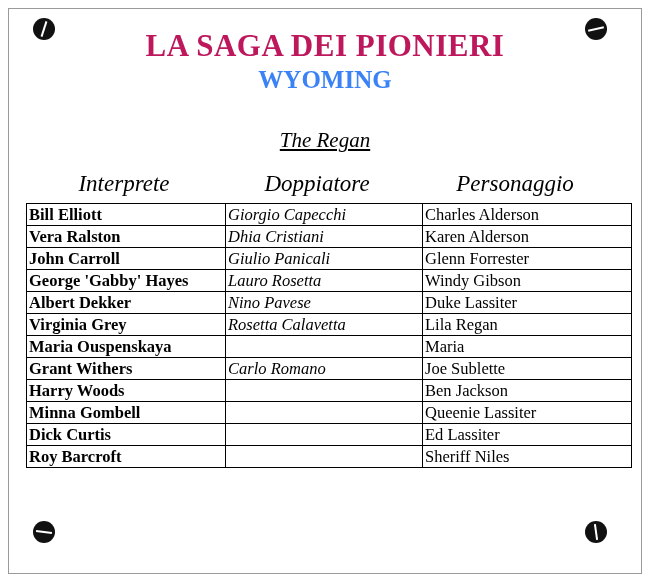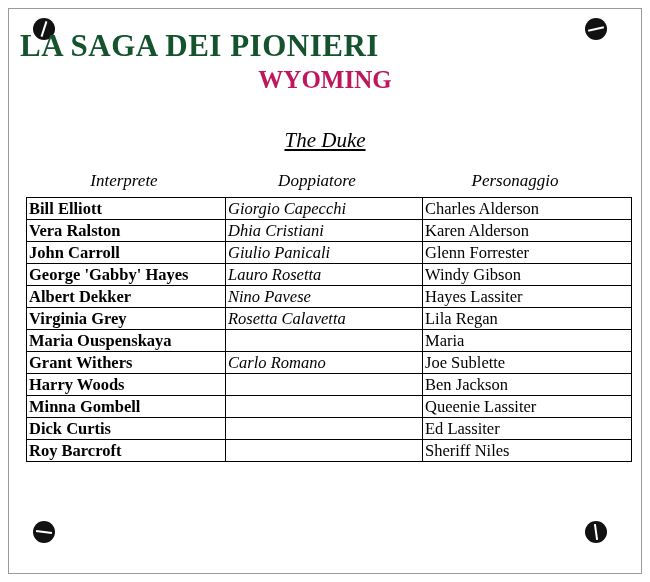--- a/index.html
+++ b/index.html
@@ -51,55 +51,55 @@
   .pin-br { left: 585px; top: 521px; }
   .pin-br .slot { left: 10px; top: 3px; width: 2px; height: 16px; transform: rotate(-8deg); }
 
   .content {
     position: absolute;
     left: 20px;
     top: 28px;
     width: 610px;
   }
   .title {
-    text-align: left;
+    text-align: center;
     font-family: "Liberation Serif", serif;
     font-weight: bold;
     font-size: 31px;
     letter-spacing: 0.5px;
-    color: #14532d;
+    color: #be185d;
     margin: 0;
     line-height: 1.15;
   }
   .subtitle {
     text-align: center;
     font-family: "Liberation Serif", serif;
     font-size: 25px;
-    color: #be185d;
+    color: #3b82f6;
     margin: 2px 0 0 0;
     line-height: 1.15;
   }
   .cast-heading {
     text-align: center;
     font-family: "Liberation Serif", serif;
     font-style: italic;
     font-size: 21px;
     color: #000000;
     margin: 34px 0 0 0;
     text-decoration: underline;
   }
   .col-headers {
     display: flex;
     margin: 18px 0 6px 0;
     width: 590px;
     margin-left: 7px;
   }
   .col-headers div {
     font-style: italic;
-    font-size: 17px;
+    font-size: 23px;
     text-align: center;
     color: #000000;
   }
   .ch-1 { width: 194px; }
   .ch-2 { width: 192px; }
   .ch-3 { width: 204px; }
 
   table.cast {
     border-collapse: collapse;
     width: 592px;
@@ -147,21 +147,21 @@
   <div class="pin pin-bl">
       <span class="slot"></span>
     </div>
   <div class="pin pin-br">
       <span class="slot"></span>
     </div>
 
   <div class="content">
     <h1 class="title">LA SAGA DEI PIONIERI</h1>
     <h2 class="subtitle">WYOMING</h2>
-    <div class="cast-heading">The Duke</div>
+    <div class="cast-heading">The Regan</div>
 
     <div class="col-headers">
       <div class="ch-1">Interprete</div>
       <div class="ch-2">Doppiatore</div>
       <div class="ch-3">Personaggio</div>
     </div>
 
     <table class="cast">
       <tbody>
         <tr>
@@ -180,21 +180,21 @@
           <td class="c-role">Glenn Forrester</td>
         </tr>
         <tr>
           <td class="c-actor">George 'Gabby' Hayes</td>
           <td class="c-voice">Lauro Rosetta</td>
           <td class="c-role">Windy Gibson</td>
         </tr>
         <tr>
           <td class="c-actor">Albert Dekker</td>
           <td class="c-voice">Nino Pavese</td>
-          <td class="c-role">Hayes Lassiter</td>
+          <td class="c-role">Duke Lassiter</td>
         </tr>
         <tr>
           <td class="c-actor">Virginia Grey</td>
           <td class="c-voice">Rosetta Calavetta</td>
           <td class="c-role">Lila Regan</td>
         </tr>
         <tr>
           <td class="c-actor">Maria Ouspenskaya</td>
           <td class="c-voice"></td>
           <td class="c-role">Maria</td>

